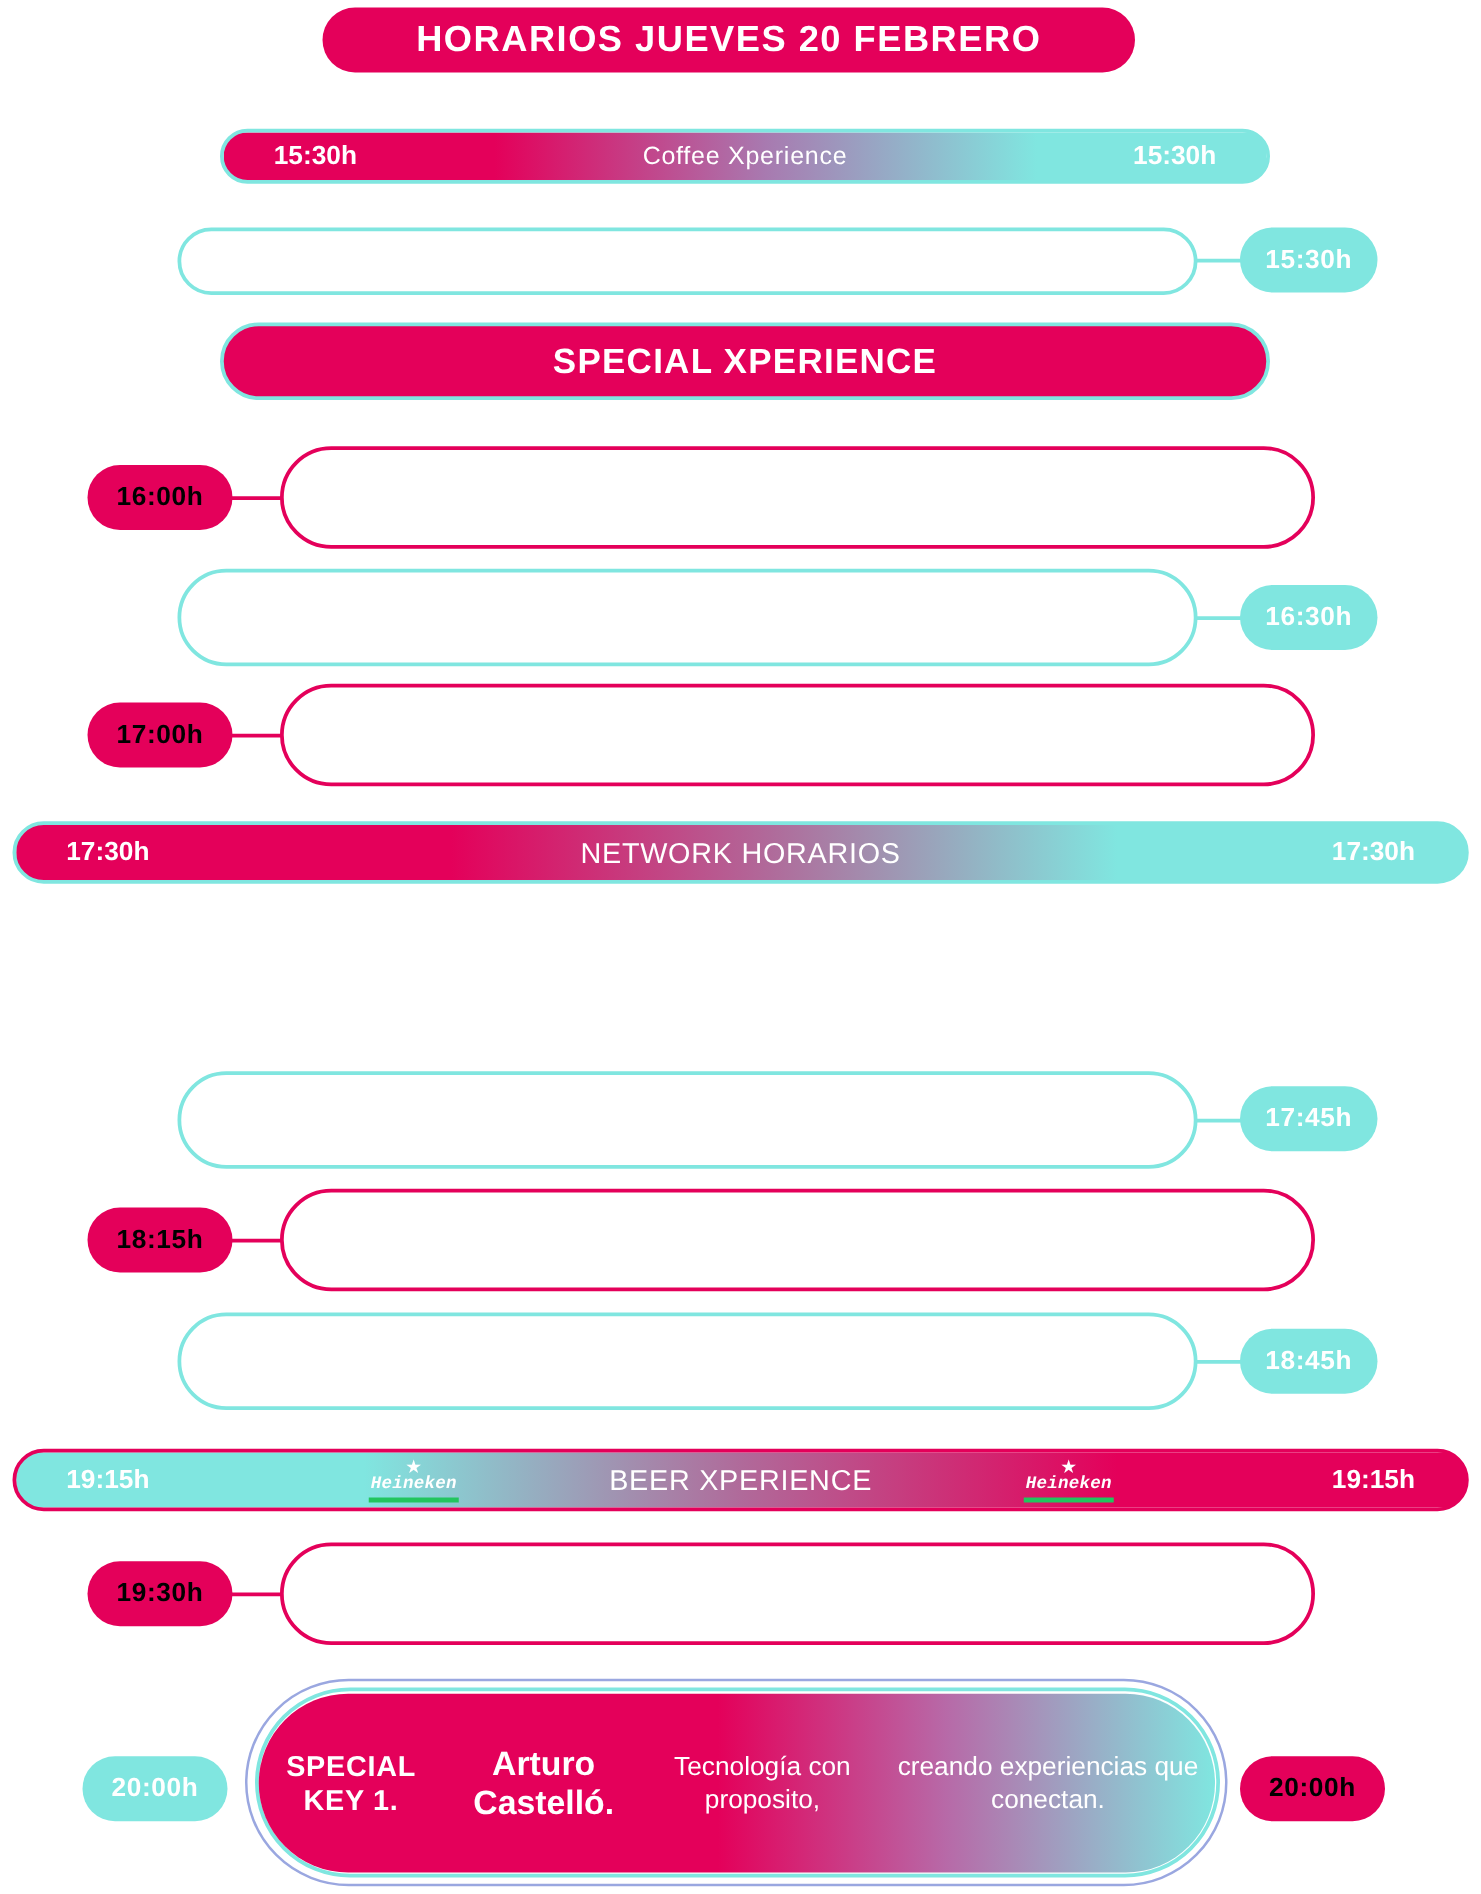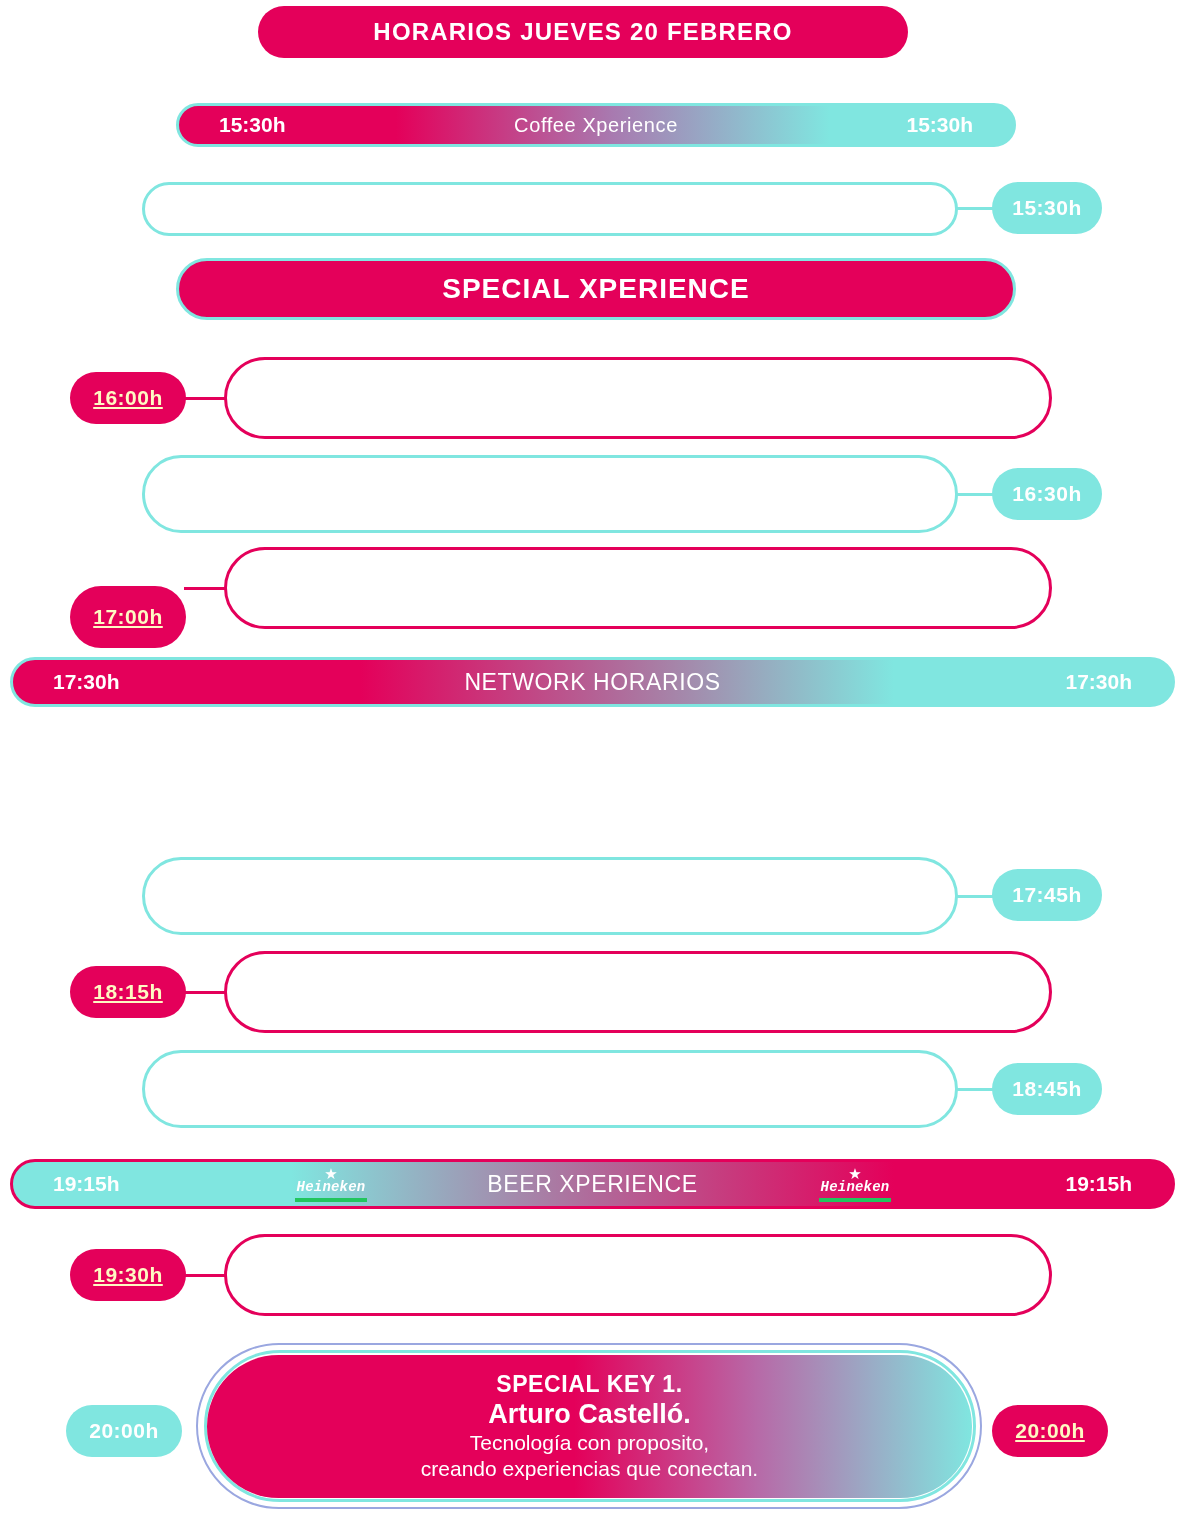--- a/index.html
+++ b/index.html
@@ -28,22 +28,21 @@
     display: flex;
     align-items: center;
     justify-content: center;
     font-weight: bold;
     font-size: 21px;
     letter-spacing: 0.5px;
     white-space: nowrap;
   }
   .chip-pink {
     background: #e4005a;
-    color: #fef9c3;
-    text-decoration: underline;
+    color: #000000;
   }
   .chip-cyan {
     background: #80e6e0;
     color: #ffffff;
   }
 
   .connector {
     position: absolute;
     height: 3px;
   }
@@ -66,21 +65,21 @@
     top: 6px;
     width: 650px;
     height: 52px;
     background: #e4005a;
     border-radius: 999px;
     display: flex;
     align-items: center;
     justify-content: center;
     color: #ffffff;
     font-weight: bold;
-    font-size: 24px;
+    font-size: 29px;
     letter-spacing: 1.2px;
   }
 
   
   .grad-bar {
     position: absolute;
     box-sizing: border-box;
     border-radius: 999px;
     display: flex;
     align-items: center;
@@ -213,21 +212,21 @@
   .special-inner {
     position: absolute;
     left: 207px;
     top: 1355px;
     width: 765px;
     height: 143px;
     border-radius: 999px;
     box-sizing: border-box;
     background: linear-gradient(90deg, #e4005a 0%, #e4005a 48%, #b76aa8 72%, #80e6e0 100%);
     display: flex;
-    flex-direction: column;
+    flex-direction: row;
     align-items: center;
     justify-content: center;
     color: #ffffff;
     text-align: center;
   }
   .sk-line1 {
     font-weight: bold;
     font-size: 23px;
     letter-spacing: 0.6px;
   }
@@ -261,21 +260,21 @@
   <div class="section-pill sect-customer">SPECIAL XPERIENCE</div>
 
   <div class="time-chip chip-pink" style="left:70px; top:372px; width:116px; height:52px;">16:00h</div>
   <div class="connector conn-pink" style="left:184px; top:397px; width:44px;"></div>
   <div class="empty-box box-pink" style="left:224px; top:357px; width:828px; height:82px;"></div>
 
   <div class="empty-box box-cyan" style="left:142px; top:455px; width:816px; height:78px;"></div>
   <div class="connector conn-cyan" style="left:956px; top:493px; width:40px;"></div>
   <div class="time-chip chip-cyan" style="left:992px; top:468px; width:110px; height:52px;">16:30h</div>
 
-  <div class="time-chip chip-pink" style="left:70px; top:562px; width:116px; height:62px;margin-top:24px;">17:00h</div>
+  <div class="time-chip chip-pink" style="left:70px; top:562px; width:116px; height:52px;">17:00h</div>
   <div class="connector conn-pink" style="left:184px; top:587px; width:44px;"></div>
   <div class="empty-box box-pink" style="left:224px; top:547px; width:828px; height:82px;"></div>
 
   <div class="grad-bar bar-network">
     <span class="side-time left">17:30h</span>
     <span class="bar-title">NETWORK HORARIOS</span>
     <span class="side-time right">17:30h</span>
   </div>
 
 

